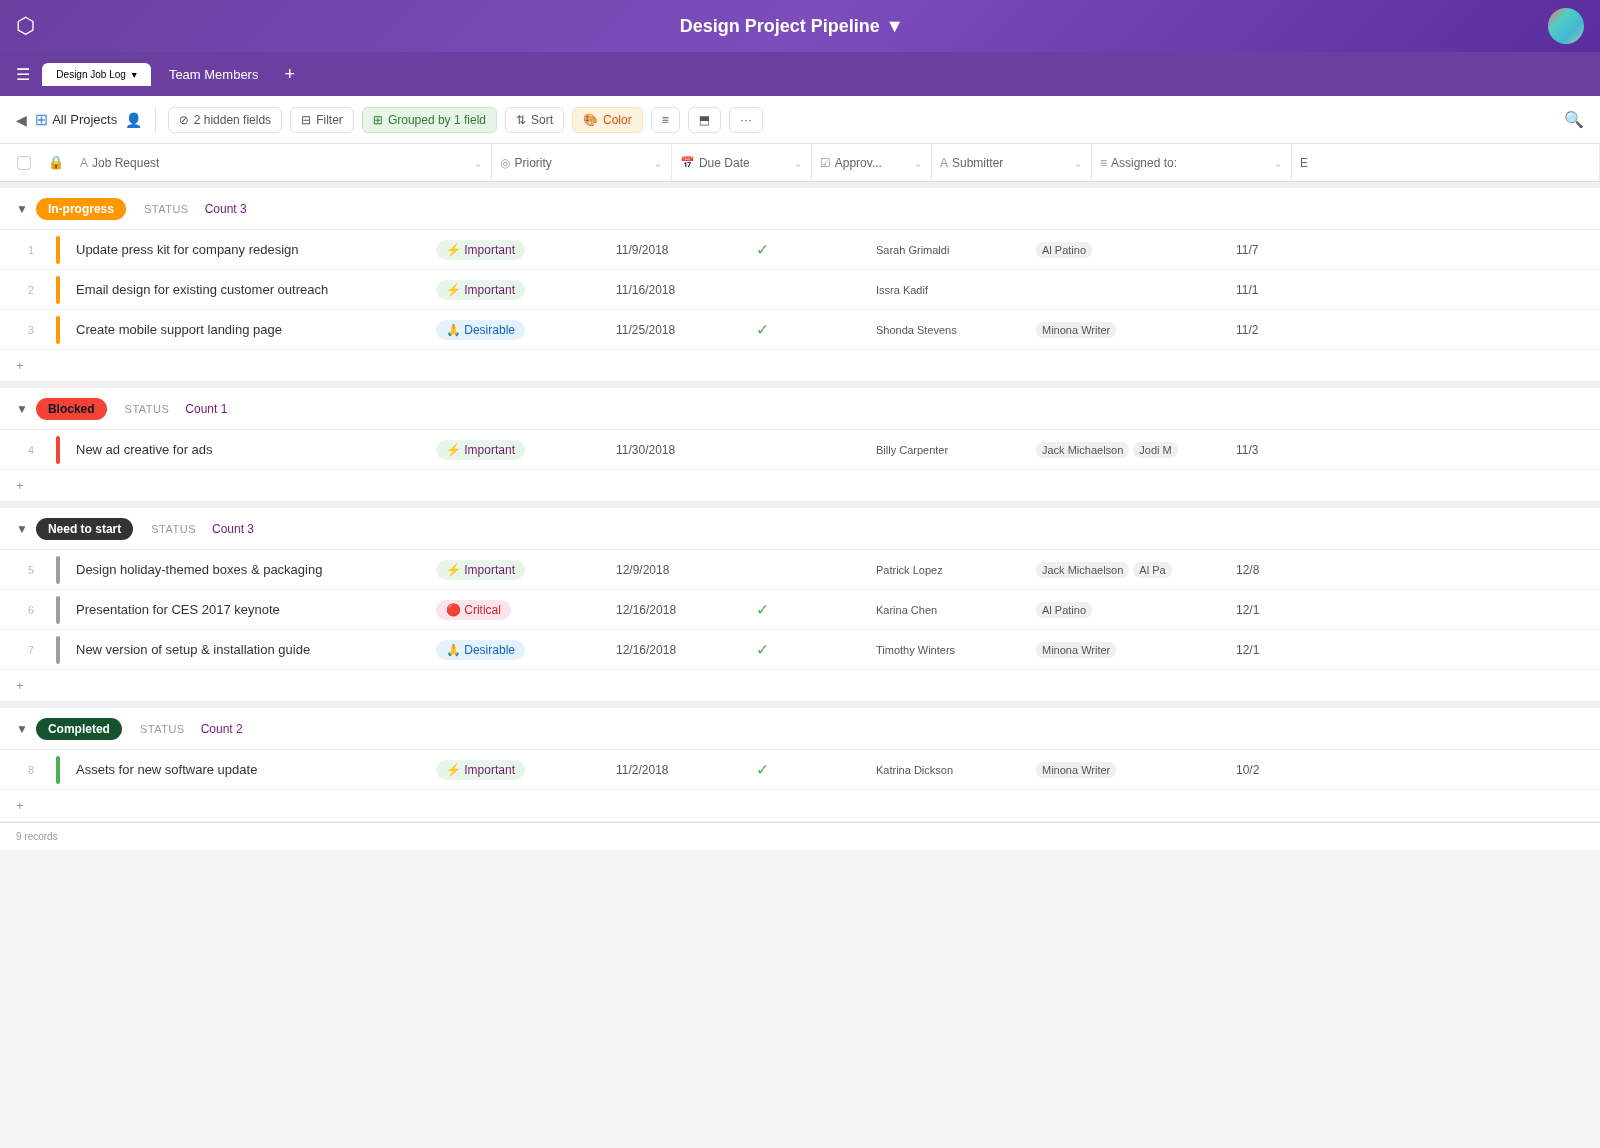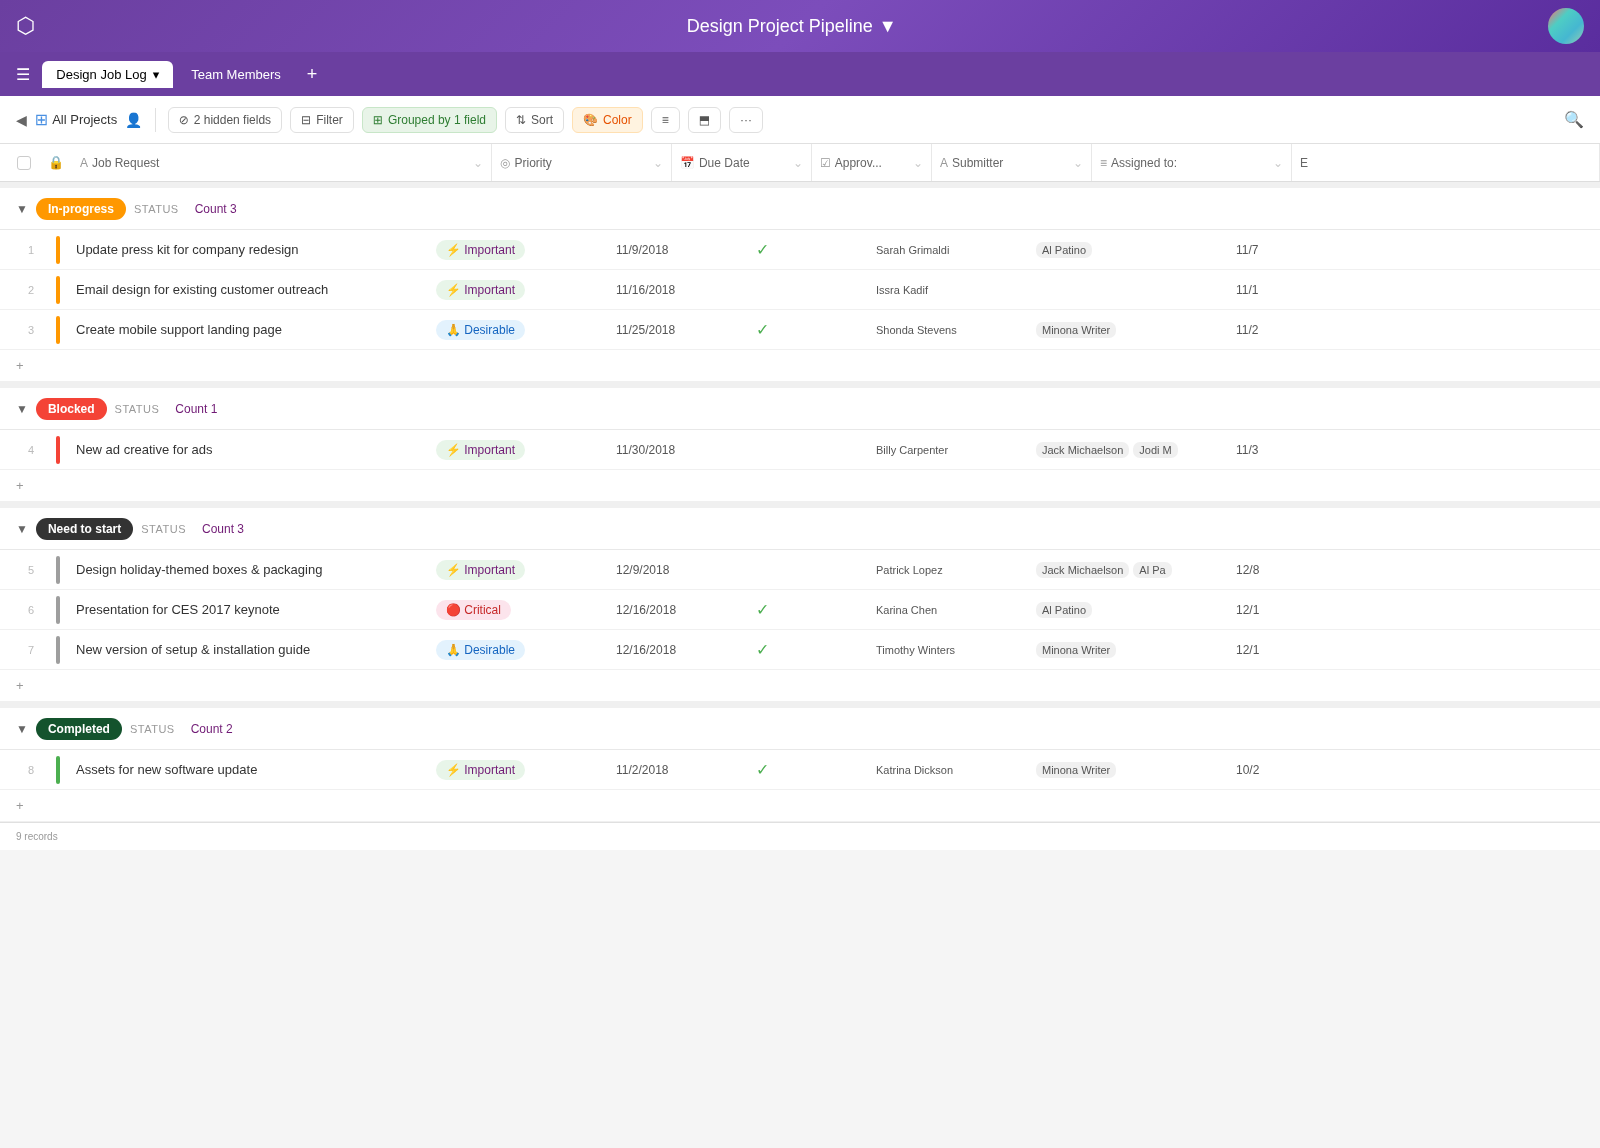--- a/index.html
+++ b/index.html
@@ -4,33 +4,33 @@
   <style>
     * { box-sizing: border-box; margin: 0; padding: 0; }
     body { font-family: -apple-system, BlinkMacSystemFont, 'Segoe UI', sans-serif; font-size: 13px; background: #f5f5f5; overflow-x: hidden; }
 
     
     .top-header {
       background: linear-gradient(135deg, #6b3fa0 0%, #7c4dbb 50%, #5a2d9e 100%);
       display: flex; align-items: center; justify-content: space-between;
       padding: 0 16px; height: 52px;
     }
-    .top-header-title { color: white; font-size: 18px; font-weight: 400; display: flex; align-items: center; gap: 6px; }
+    .top-header-title { color: white; font-size: 18px; font-weight: 700; display: flex; align-items: center; gap: 6px; }
     .top-header-avatar { width: 36px; height: 36px; border-radius: 50%; background: linear-gradient(135deg, #ff6b6b, #4ecdc4, #45b7d1, #96ceb4); }
 
     
     .tab-bar {
       background: #6b3fa0;
       display: flex; align-items: center;
       padding: 0 16px; height: 44px; gap: 4px;
     }
     .menu-icon { color: white; cursor: pointer; font-size: 16px; margin-right: 8px; }
     .tab {
       background: white; border-radius: 6px 6px 0 0;
-      padding: 6px 14px; font-size: 13px; font-weight: 500;
+      padding: 6px 14px; font-size: 10px; font-weight: 500;
       display: flex; align-items: center; gap: 6px; cursor: pointer;
     }
     .tab-inactive { color: white; font-size: 13px; font-weight: 500; padding: 6px 14px; cursor: pointer; }
     .tab-add { color: white; font-size: 18px; cursor: pointer; padding: 4px 8px; }
 
     
     .toolbar {
       background: white; border-bottom: 1px solid #e0e0e0;
       display: flex; align-items: center; padding: 8px 16px; gap: 8px; height: 48px;
     }
@@ -75,24 +75,24 @@
     .main-content { background: #f0f0f0; padding: 0; }
     .group-header {
       display: flex; align-items: center;
       padding: 8px 16px; background: white;
       border-bottom: 1px solid #e8e8e8; border-top: 6px solid #f0f0f0;
       min-height: 48px;
     }
     .group-toggle { color: #666; cursor: pointer; font-size: 12px; margin-right: 8px; }
     .group-badge {
       padding: 4px 12px; border-radius: 20px; font-size: 12px; font-weight: 600;
-      margin-right: 8px;
+      margin-right: 18px;
     }
     .badge-inprogress { background: #ff9800; color: white; }
-    .badge-blocked { background: #f44336; color: #ffffff; }
+    .badge-blocked { background: #f44336; color: #0f172a; }
     .badge-needtostart { background: #333; color: white; }
     .badge-completed { background: #14532d; color: white; }
     .group-status-label { color: #999; font-size: 11px; font-weight: 500; margin-right: 16px; letter-spacing: 0.5px; }
     .group-count { color: #701a75; font-size: 12px; text-align: right; }
 
     
     .data-row {
       display: flex; align-items: center; background: white;
       border-bottom: 1px solid #f0f0f0; min-height: 40px;
     }

